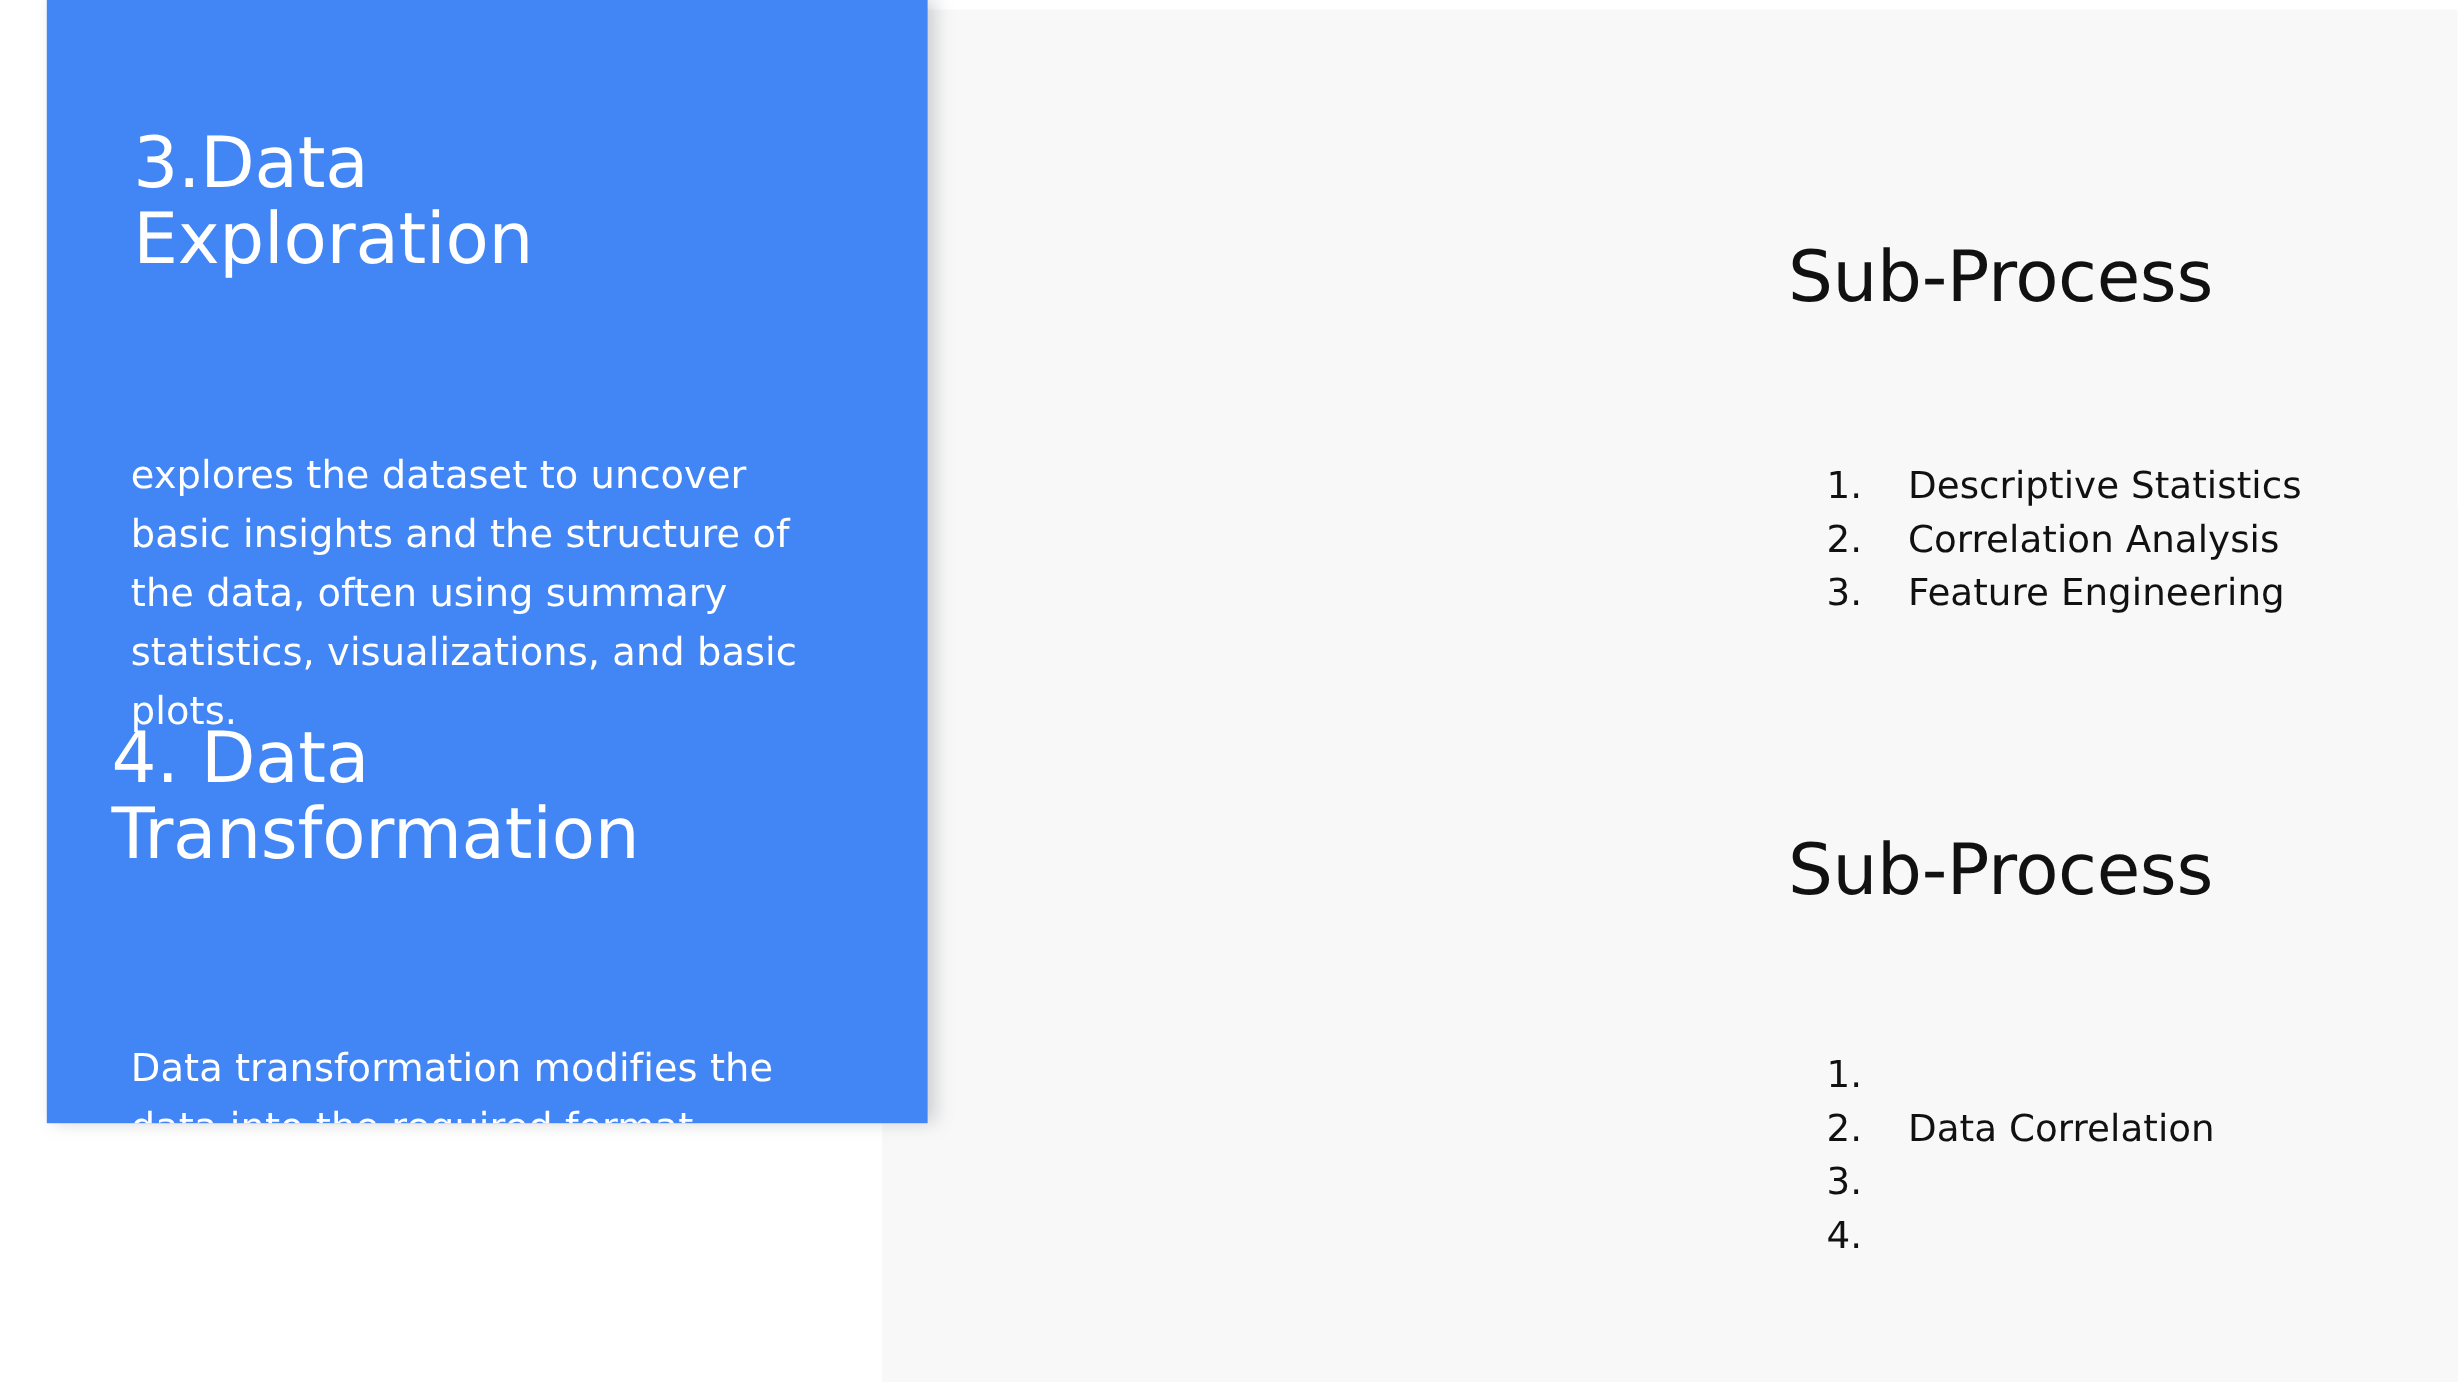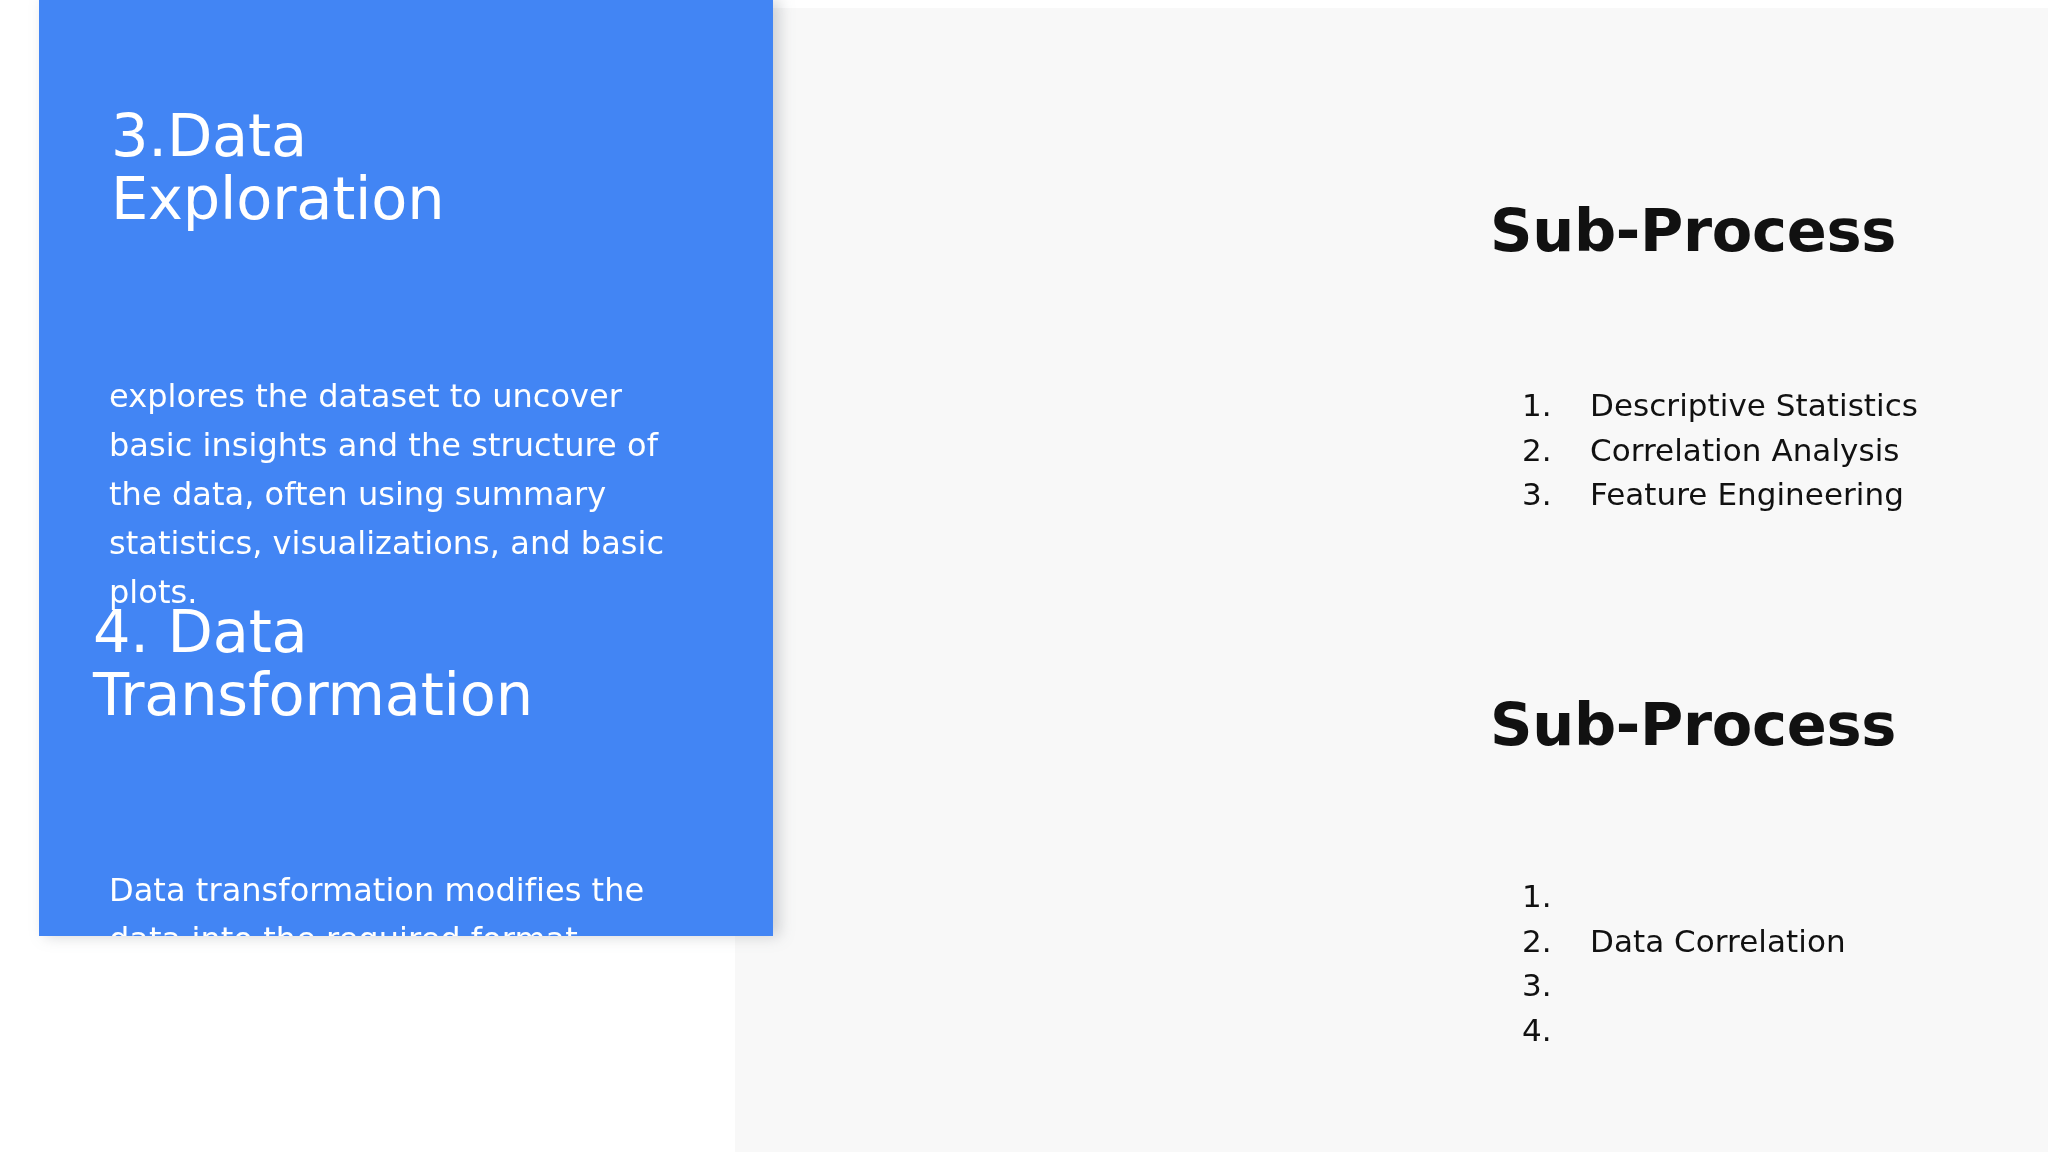--- a/index.html
+++ b/index.html
@@ -67,21 +67,21 @@
     letter-spacing: 0.05px;
     white-space: pre-line;
   }
   .panel-paragraph-1 { left: 70px; top: 372px; width: 560px; }
   .panel-paragraph-2 { left: 70px; top: 866px; width: 545px; }
 
   
   .col-heading {
     position: absolute;
     color: #111111;
-    font-weight: 700;
+    font-weight: 400;
     font-size: 59px;
     line-height: 1.05;
     letter-spacing: -0.3px;
     white-space: nowrap;
   }
 
   .num-list {
     position: absolute;
     margin: 0;
     padding: 0;

